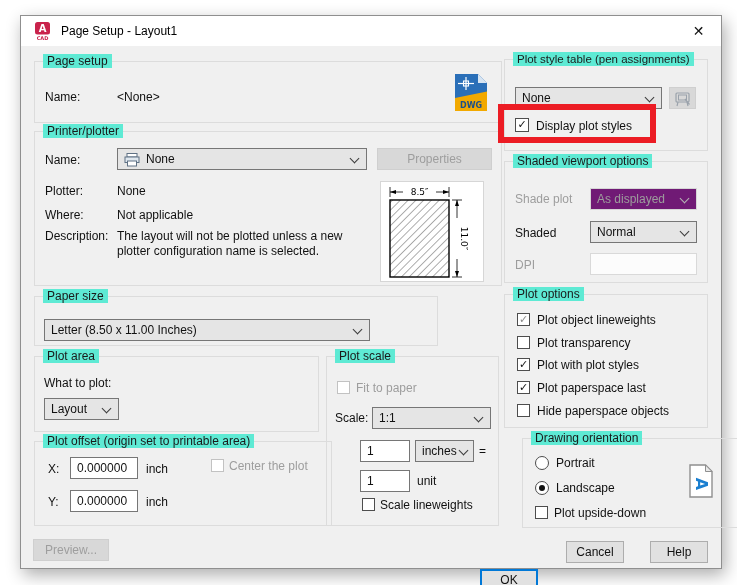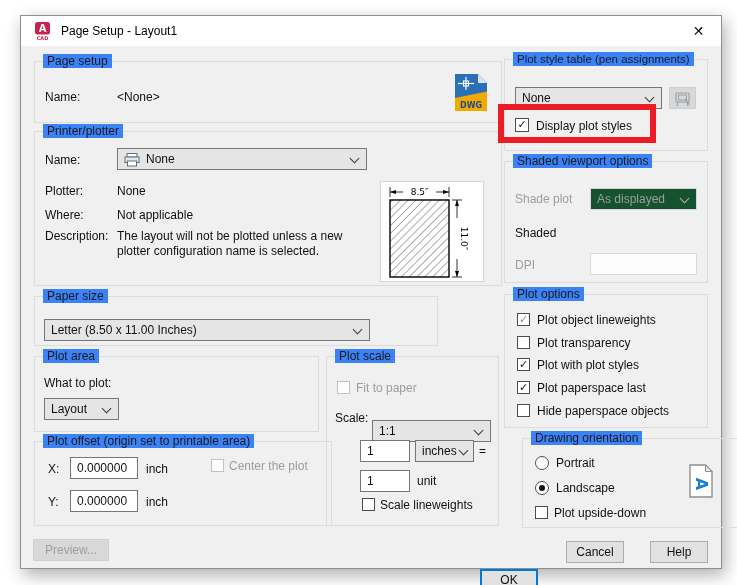--- a/index.html
+++ b/index.html
@@ -4,29 +4,29 @@
 <style>
   html,body{margin:0;padding:0;background:#ffffff;width:737px;height:585px;overflow:hidden;
     font-family:"Liberation Sans", sans-serif;}
   .dialog{position:absolute;left:20px;top:15px;width:700px;height:552px;background:#f0f0f0;
     border:1px solid #8f8f8f;box-shadow:3px 6px 16px rgba(0,0,0,.32);box-sizing:content-box;}
   .titlebar{position:absolute;left:0;top:0;width:100%;height:30px;background:#ffffff;}
   .title-text{position:absolute;left:40px;top:8px;font-size:12px;color:#000;}
   .close-btn{position:absolute;right:0;top:0;width:45px;height:29px;display:flex;align-items:center;
     justify-content:center;font-size:14px;color:#111;cursor:default;}
   .group{position:absolute;border:1px solid #dcdcdc;box-sizing:border-box;}
-  .legend{position:absolute;top:-8px;left:8px;background:#3b82f6;padding:0 4px;font-size:12px;
+  .legend{position:absolute;top:-8px;left:8px;background:#5eead4;padding:0 4px;font-size:12px;
     color:#1a1a1a;white-space:nowrap;line-height:14px;}
   .lbl{position:absolute;font-size:12px;color:#111;white-space:nowrap;line-height:14px;}
   .lbl.gray{color:#9d9d9d;}
   .combo{position:absolute;height:22px;background:#e5e5e5;border:1px solid #767676;box-sizing:border-box;
     font-size:12px;color:#111;display:flex;align-items:center;padding:0 22px 0 6px;}
   .combo .chev{position:absolute;right:8px;top:6px;width:6px;height:6px;border-right:1.4px solid #3c3c3c;
     border-bottom:1.4px solid #3c3c3c;transform:rotate(45deg);}
-  .combo.disabled{background:#14532d;border-color:#d6d6d6;color:#9d9d9d;}
+  .combo.disabled{background:#701a75;border-color:#d6d6d6;color:#9d9d9d;}
   .combo.disabled .chev{border-color:#b5b5b5;}
   .tinput{position:absolute;height:22px;background:#fff;border:1px solid #767676;box-sizing:border-box;
     font-size:12px;color:#111;padding:3px 6px;}
   .tinput.disabled{border-color:#d9d9d9;background:#fcfcfc;}
   .btn{position:absolute;height:22px;background:#e1e1e1;border:1px solid #adadad;box-sizing:border-box;
     font-size:12px;color:#111;display:flex;align-items:center;justify-content:center;}
   .btn.default{border:2px solid #0078d7;}
   .btn.disabled{background:#d8d8d8;border-color:#cfcfcf;color:#9e9e9e;}
   .cb{position:absolute;width:13px;height:13px;background:#fff;border:1px solid #4d4d4d;box-sizing:border-box;
     display:flex;align-items:center;justify-content:center;}
@@ -79,20 +79,23 @@
     <span class="lbl" style="left:10px;top:21px;">Name:</span>
     <div class="combo" style="left:82px;top:16px;width:250px;padding-left:28px;">
       <svg style="position:absolute;left:6px;top:4px;" width="16" height="14" viewBox="0 0 16 14">
         <rect x="3" y="0.5" width="10" height="3.5" fill="#fff" stroke="#5f7184"></rect>
         <rect x="1" y="4" width="14" height="5.5" fill="#dfe7ee" stroke="#5f7184"></rect>
         <rect x="3.5" y="8" width="9" height="5" fill="#fff" stroke="#5f7184"></rect>
       </svg>
       <span>None</span>
       <span class="chev"></span>
     </div>
+    <div class="btn disabled" style="left:342px;top:16px;width:115px;">
+      <span>Properties</span>
+    </div>
     <span class="lbl" style="left:10px;top:52px;">Plotter:</span>
     <span class="lbl" style="left:82px;top:52px;">None</span>
     <span class="lbl" style="left:10px;top:76px;">Where:</span>
     <span class="lbl" style="left:82px;top:76px;">Not applicable</span>
     <span class="lbl" style="left:10px;top:97px;">Description:</span>
     <span class="lbl" style="left:82px;top:97px;width:256px;white-space:normal;line-height:15px;">The layout will not be plotted unless a new plotter configuration name is selected.</span>
 
     <svg class="preview-box" viewBox="0 0 104 101">
       <defs>
         <pattern id="hatch" width="5.5" height="5.5" patternUnits="userSpaceOnUse" patternTransform="rotate(45)">
@@ -155,21 +158,21 @@
     <span class="lbl" style="left:111px;top:53px;">inch</span>
   </div>
 
   <div class="group" style="left:305px;top:340px;width:173px;height:170px;">
     <span class="legend">Plot scale</span>
     <span class="cb disabled" style="left:10px;top:24px;">
       <span class="mark"></span>
     </span>
     <span class="lbl gray" style="left:29px;top:24px;">Fit to paper</span>
     <span class="lbl" style="left:8px;top:54px;">Scale:</span>
-    <div class="combo" style="left:45px;top:50px;width:119px;margin-top:13px;">
+    <div class="combo" style="left:45px;top:50px;width:119px;">
       <span>1:1</span>
       <span class="chev"></span>
     </div>
     <div class="tinput" style="left:33px;top:83px;width:50px;">
       <span>1</span>
     </div>
     <div class="combo" style="left:88px;top:83px;width:59px;padding-right:18px;">
       <span>inches</span>
       <span class="chev" style="right:6px;"></span>
     </div>
@@ -208,20 +211,24 @@
   <div class="red-box"></div>
 
   <div class="group" style="left:483px;top:145px;width:204px;height:122px;text-align:right;">
     <span class="legend">Shaded viewport options</span>
     <span class="lbl gray" style="left:10px;top:30px;">Shade plot</span>
     <div class="combo disabled" style="left:85px;top:26px;width:107px;">
       <span>As displayed</span>
       <span class="chev"></span>
     </div>
     <span class="lbl" style="left:10px;top:64px;">Shaded</span>
+    <div class="combo" style="left:85px;top:59px;width:107px;">
+      <span>Normal</span>
+      <span class="chev"></span>
+    </div>
     <span class="lbl gray" style="left:10px;top:96px;">DPI</span>
     <div class="tinput disabled" style="left:85px;top:91px;width:107px;">
       <span></span>
     </div>
   </div>
 
   <div class="group" style="left:483px;top:278px;width:204px;height:134px;">
     <span class="legend">Plot options</span>
     <span class="cb graycheck" style="left:12px;top:18px;">
       <span class="mark">✓</span>

